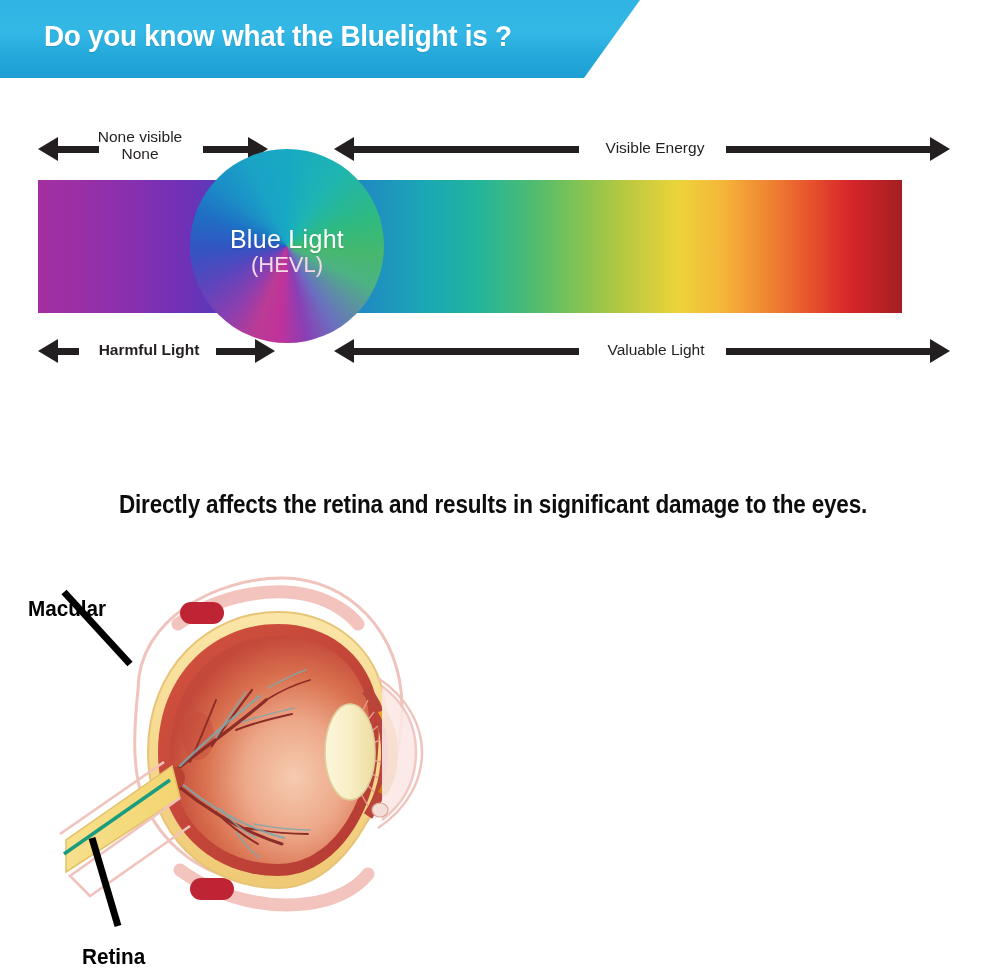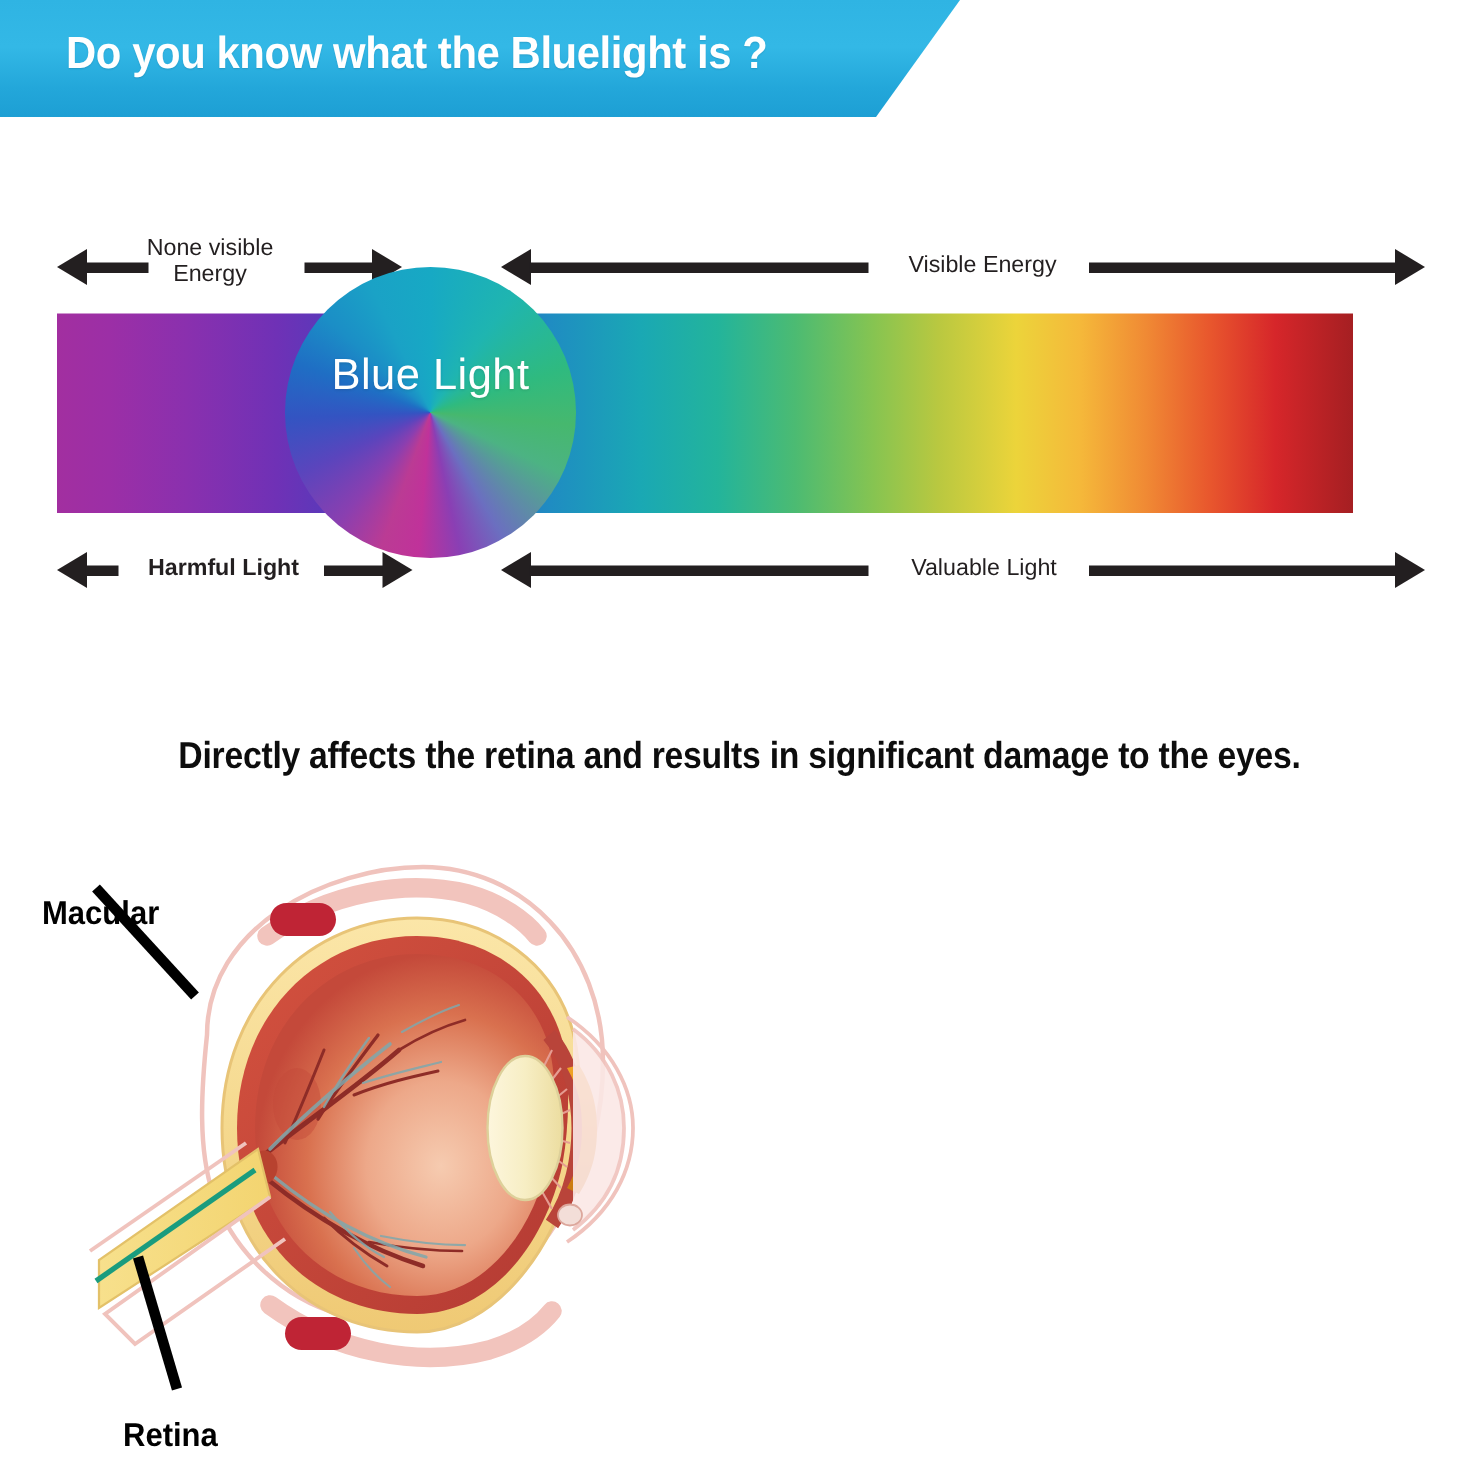--- a/index.html
+++ b/index.html
@@ -11,41 +11,41 @@
       background:linear-gradient(to bottom,#2fb4e3 0%,#33b8e6 40%,#23a7da 75%,#1d9fd4 100%);
       -webkit-clip-path:polygon(0 0,640px 0,584px 78px,0 78px);
       clip-path:polygon(0 0,640px 0,584px 78px,0 78px);}
   #header-title{position:absolute;left:44px;top:19px;color:#ffffff;
       font-size:30px;font-weight:bold;letter-spacing:-0.3px;
       font-family:"Liberation Sans","DejaVu Sans",sans-serif;
       transform:scaleX(0.93);transform-origin:left center;white-space:nowrap;
       text-shadow:0 1px 1px rgba(0,60,95,0.18);}
 
   
-  #spectrum-section{position:absolute;left:0;top:0;width:986px;height:430px;margin-top:29px;}
+  #spectrum-section{position:absolute;left:0;top:0;width:986px;height:430px;}
 
   #spectrum-bar{position:absolute;left:38px;top:180px;width:864px;height:133px;
       background:linear-gradient(to right,
         #a22fa0 0%, #9c2fa6 4%, #8a30ae 10%, #6f31b6 17%,
         #4a3fbd 24%, #2b63c4 31%, #1f8cc2 38%, #1aa8b4 45%,
         #23b49b 51%, #4cbb72 57%, #86c451 63%, #b9c840 68%,
         #ecd43a 74%, #f5b83a 79%, #f08a34 84%, #e8562d 89%,
         #d6262a 94%, #a51f22 100%);}
 
   
   #blue-light-circle{position:absolute;left:190px;top:149px;width:194px;height:194px;
       border-radius:50%;overflow:hidden;
       background:conic-gradient(from 0deg at 50% 50%,
         #17a9c4 0deg, #1fb5b0 35deg, #2fba7f 72deg, #46b86e 95deg,
         #4cb383 115deg, #6b6fc0 150deg, #8a3fb4 168deg,
         #c0329a 185deg, #bb3b94 200deg, #8a3fb0 220deg,
         #5a45bd 245deg, #3354c2 268deg, #1f6ec4 290deg,
         #1b8ec6 312deg, #1aa2c6 335deg, #17a9c4 360deg);}
-  #blue-light-label{position:absolute;left:190px;top:205px;width:194px;
-      text-align:center;color:#ffffff;font-size:29px;font-weight:normal;
+  #blue-light-label{position:absolute;left:190px;top:225px;width:194px;
+      text-align:center;color:#ffffff;font-size:25px;font-weight:normal;
       letter-spacing:0.3px;text-shadow:0 1px 2px rgba(0,0,0,0.12);}
   #hevl-label{position:absolute;left:190px;top:252px;width:194px;
       text-align:center;color:#f6d9e6;font-size:22px;font-weight:normal;}
 
   
   .arrow-row{position:absolute;height:28px;}
   .arrow-line{position:absolute;background:#231f20;height:7px;top:10px;}
   .arrow-head{position:absolute;top:1px;width:0;height:0;
       border-top:12px solid transparent;border-bottom:12px solid transparent;}
   .arrow-head.left{border-right:20px solid #231f20;}
@@ -78,35 +78,36 @@
 <div id="spectrum-section">
 
   <div class="arrow-row" style="left:38px;top:136px;width:250px;">
     <div class="arrow-head left" style="left:0px;"></div>
     <div class="arrow-line" style="left:19px;width:42px;"></div>
     <div class="arrow-line" style="left:165px;width:46px;"></div>
     <div class="arrow-head right" style="left:210px;"></div>
   </div>
   <div class="arrow-text" style="left:68px;top:128px;width:144px;">
     <span>None visible</span><br>
-    <span>Energy</span>
+    <span>None</span>
   </div>
 
   <div class="arrow-row" style="left:334px;top:136px;width:620px;">
     <div class="arrow-head left" style="left:0px;"></div>
     <div class="arrow-line" style="left:19px;width:226px;"></div>
     <div class="arrow-line" style="left:392px;width:205px;"></div>
     <div class="arrow-head right" style="left:596px;"></div>
   </div>
   <div class="arrow-text" style="left:580px;top:139px;width:150px;text-align:center;">Visible Energy</div>
 
   <div id="spectrum-bar"></div>
 
   <div id="blue-light-circle"></div>
   <div id="blue-light-label">Blue Light</div>
+  <div id="hevl-label">(HEVL)</div>
 
   <div class="arrow-row" style="left:38px;top:338px;width:250px;">
     <div class="arrow-head left" style="left:0px;"></div>
     <div class="arrow-line" style="left:19px;width:22px;"></div>
     <div class="arrow-line" style="left:178px;width:40px;"></div>
     <div class="arrow-head right" style="left:217px;"></div>
   </div>
   <div class="arrow-text" style="left:76px;top:341px;width:146px;text-align:center;font-weight:bold;">Harmful Light</div>
 
   <div class="arrow-row" style="left:334px;top:338px;width:620px;">

